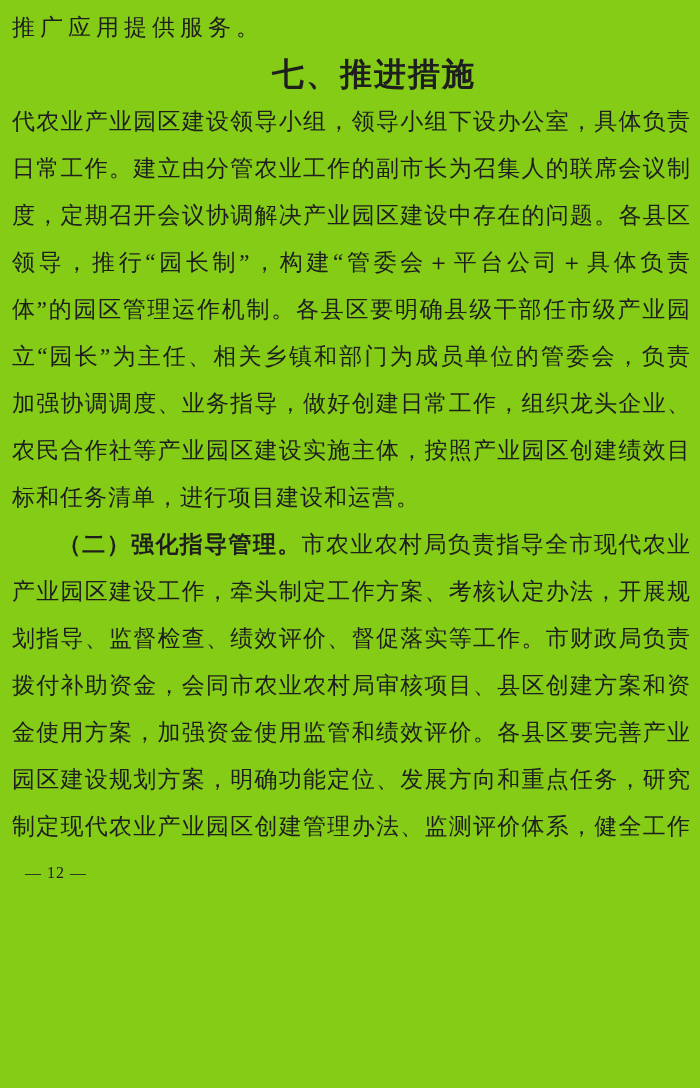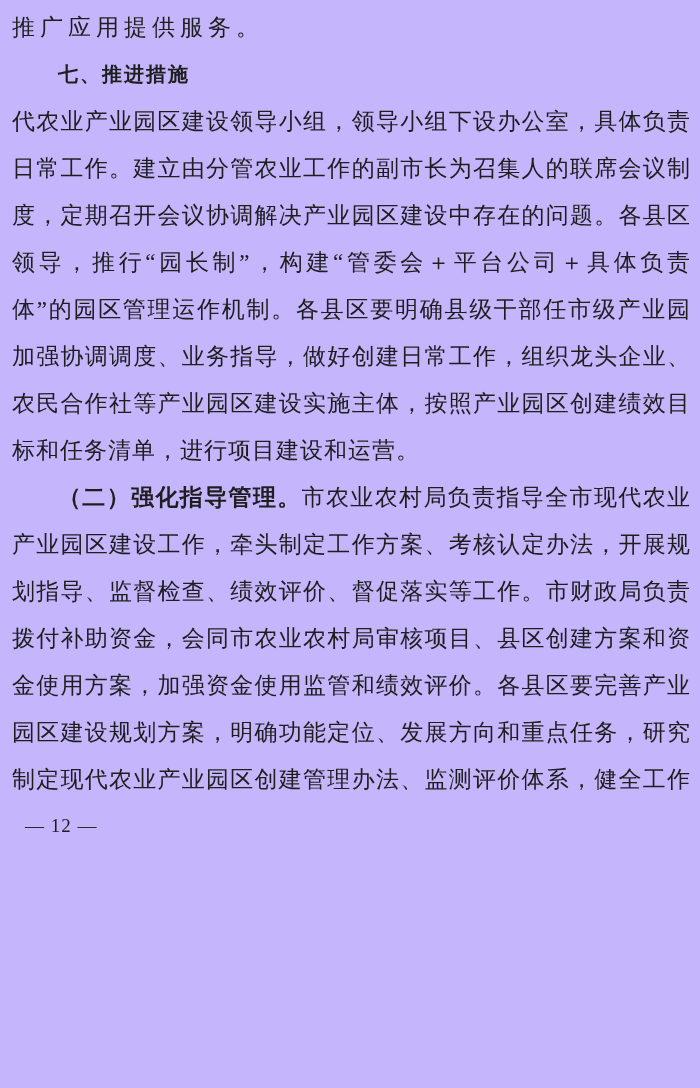--- a/index.html
+++ b/index.html
@@ -4,21 +4,21 @@
 <style>
   * { margin: 0; padding: 0; box-sizing: border-box; }
   html, body { background: #ffffff; }
   body {
     width: 700px; height: 1088px;
     font-family: "Liberation Serif", "DejaVu Serif", serif;
   }
   .page {
     position: relative;
     width: 700px; height: 1088px;
-    background: #c4b5fd;
+    background: #84cc16;
     color: #1e1e1e;
     padding: 4px 10px 0 12px;
     overflow: hidden;
   }
   .line {
     height: 47px;
     line-height: 47px;
     font-size: 23px;
     white-space: nowrap;
   }
@@ -31,48 +31,50 @@
   }
   
   .indent { padding-left: 46px; }
   
   .cont { letter-spacing: 5px; }
   
   .plast { letter-spacing: 1px; }
   .heading {
     font-family: "Liberation Sans", "DejaVu Sans", sans-serif;
     font-weight: bold;
-    font-size: 20px;
+    font-size: 32px;
     letter-spacing: 2px;
     padding-left: 46px;
+    text-align: center;
   }
   .lead { font-weight: 600; }
   .pagenum {
     margin-top: 10px;
     padding-left: 13px;
-    font-size: 19px;
+    font-size: 16px;
     line-height: 26px;
     letter-spacing: 1px;
     color: #1e1e1e;
   }
 </style>
 </head>
 <body>
 
 <div class="page">
 
   <div class="line cont">推广应用提供服务。</div>
 
   <div class="line heading">七、推进措施</div>
 
   <div class="line fill">代农业产业园区建设领导小组，领导小组下设办公室，具体负责</div>
   <div class="line fill">日常工作。建立由分管农业工作的副市长为召集人的联席会议制</div>
   <div class="line fill">度，定期召开会议协调解决产业园区建设中存在的问题。各县区</div>
   <div class="line fill">领导，推行“园长制”，构建“管委会＋平台公司＋具体负责</div>
   <div class="line fill">体”的园区管理运作机制。各县区要明确县级干部任市级产业园</div>
+  <div class="line fill">立“园长”为主任、相关乡镇和部门为成员单位的管委会，负责</div>
   <div class="line fill">加强协调调度、业务指导，做好创建日常工作，组织龙头企业、</div>
   <div class="line fill">农民合作社等产业园区建设实施主体，按照产业园区创建绩效目</div>
   <div class="line plast">标和任务清单，进行项目建设和运营。</div>
 
   <div class="line fill indent">
     <span class="lead">（二）强化指导管理。</span><span>市农业农村局负责指导全市现代农业</span>
   </div>
   <div class="line fill">产业园区建设工作，牵头制定工作方案、考核认定办法，开展规</div>
   <div class="line fill">划指导、监督检查、绩效评价、督促落实等工作。市财政局负责</div>
   <div class="line fill">拨付补助资金，会同市农业农村局审核项目、县区创建方案和资</div>

